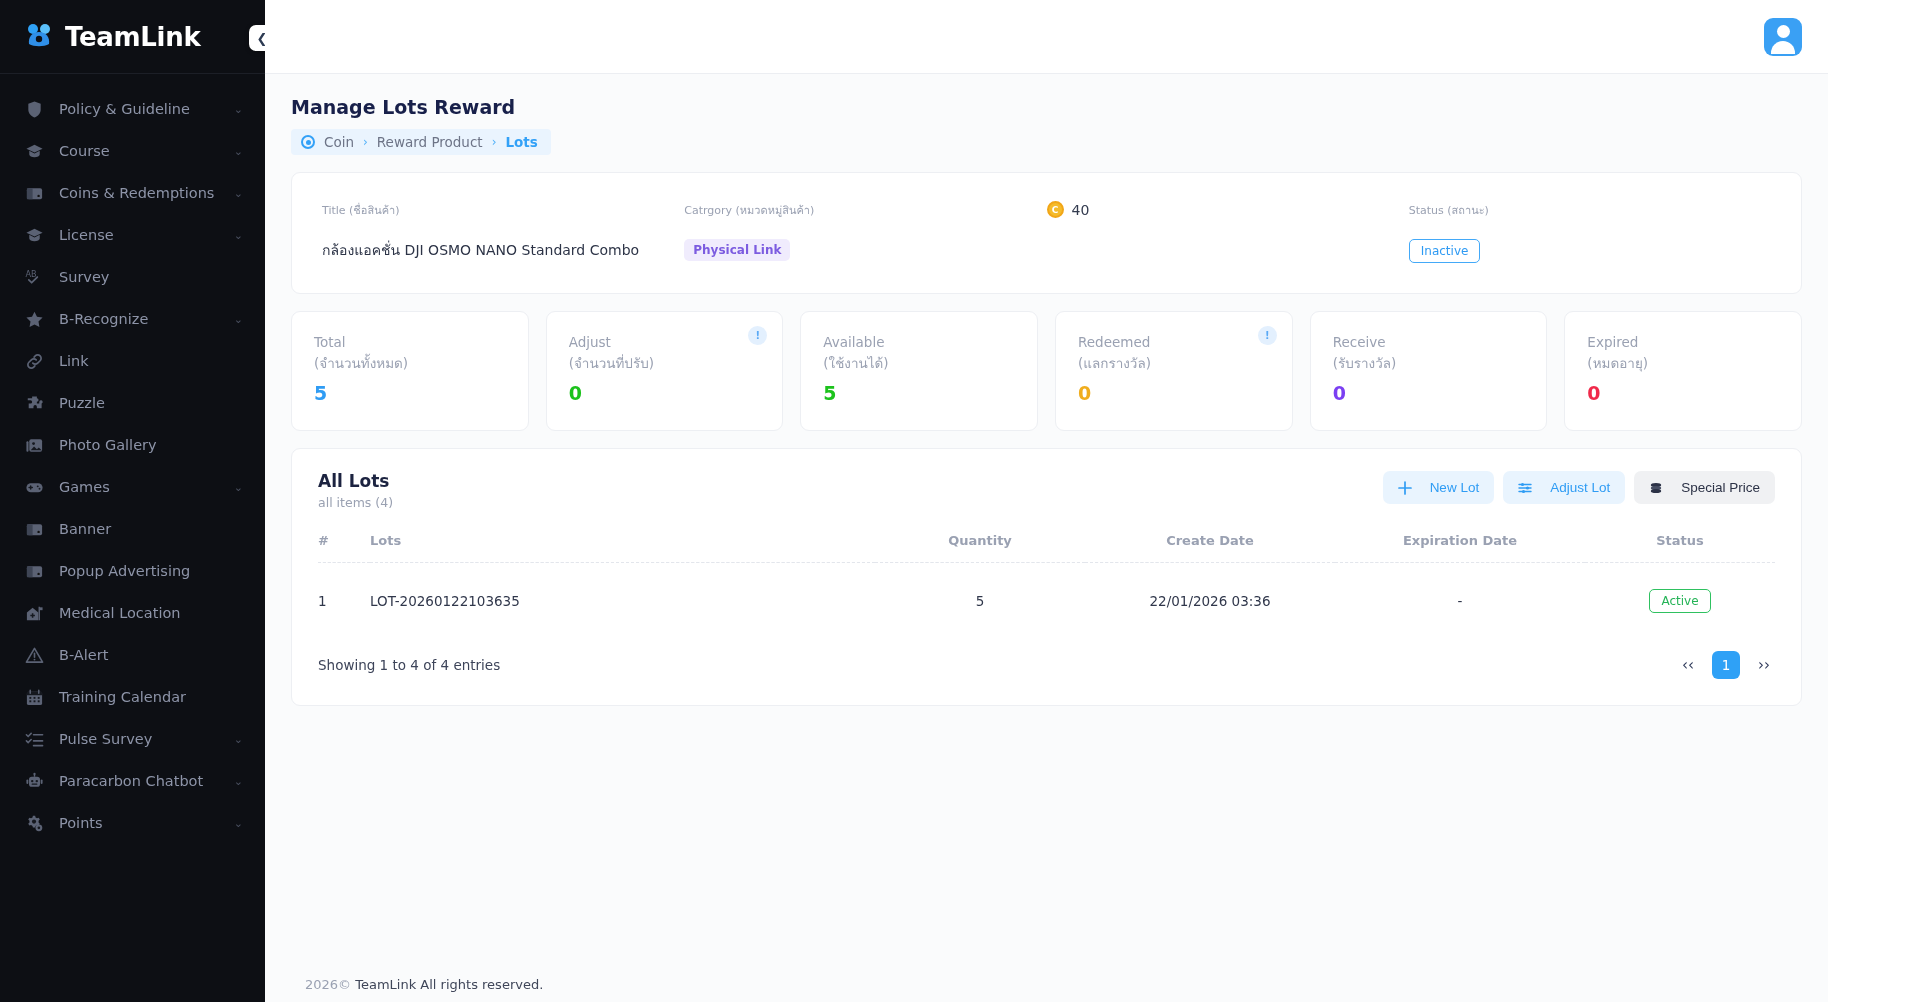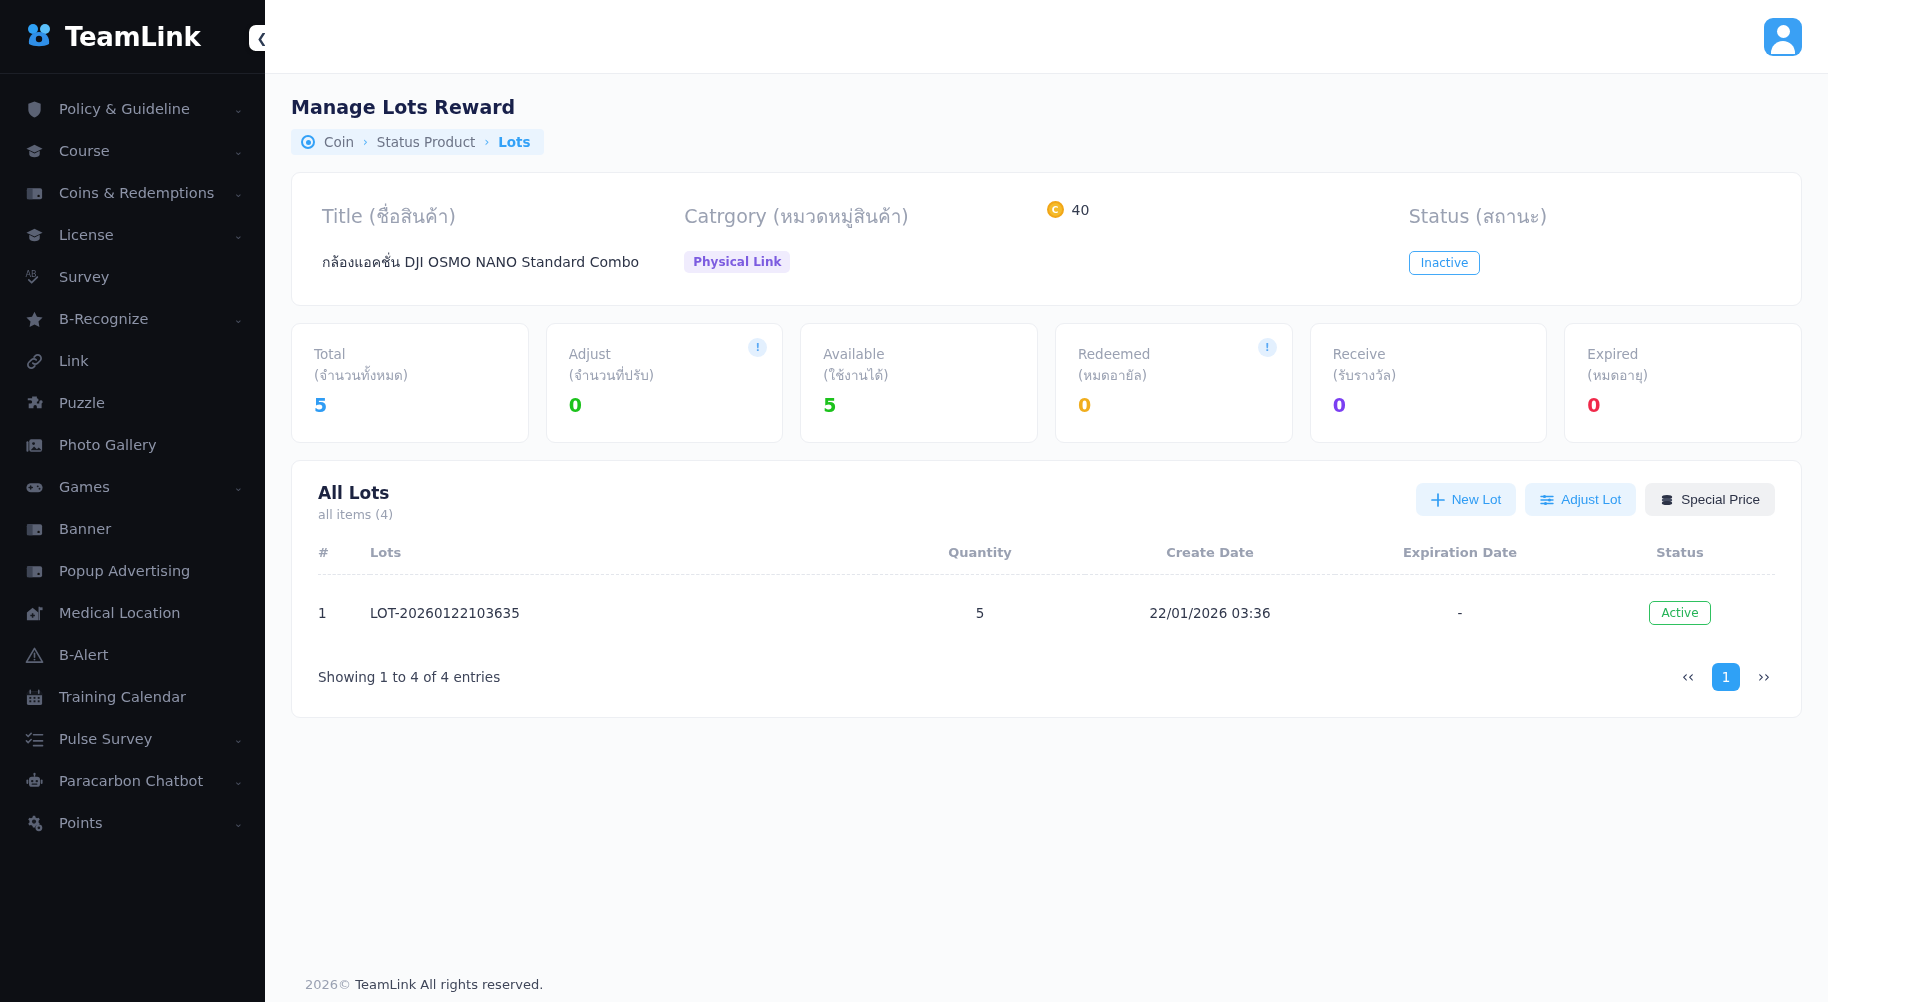--- a/index.html
+++ b/index.html
@@ -73,21 +73,21 @@
   }
   .bc-dot i { width: 5px; height: 5px; border-radius: 50%; background: #33a1f7; display: block; }
   .bc-sep { color: #51b1f9; font-size: 12px; }
   .bc-active { color: #33a1f7; font-weight: 600; }
 
   .card {
     background: #ffffff; border: 1px solid #edeff3; border-radius: 9px;
   }
   .info-card { margin-top: 17px; padding: 28px 30px 30px 30px; display: flex; }
   .info-col { flex: 1; }
-  .info-label { font-size: 19px; color: #9aa1b2; margin-bottom: 20px; }
+  .info-label { font-size: 11px; color: #9aa1b2; margin-bottom: 20px; }
   .info-value { font-size: 14px; color: #2d3447; }
   .chip-purple {
     display: inline-block; background: #f0ecfd; color: #7c5ce0;
     font-size: 12px; font-weight: 600; border-radius: 5px; padding: 4px 9px;
   }
   .coin-val { display: flex; align-items: center; gap: 8px; font-size: 14px; color: #333b4f; }
   .coin-ico {
     width: 17px; height: 17px; border-radius: 50%;
     background: #f5bb2a; border: 2px solid #f1a617;
     display: flex; align-items: center; justify-content: center;
@@ -112,21 +112,21 @@
     color: #5aa9f5; font-size: 10px; font-weight: bold;
     display: flex; align-items: center; justify-content: center;
   }
 
   .lots-card { margin-top: 17px; padding: 22px 26px 26px 26px; }
   .lots-head { display: flex; align-items: flex-start; justify-content: space-between; }
   .lots-title { font-size: 17px; font-weight: bold; color: #1c2340; }
   .lots-sub { font-size: 12.5px; color: #9aa1b2; margin-top: 4px; }
   .lots-actions { display: flex; gap: 9px; }
   .btn {
-    display: inline-flex; align-items: center; gap: 7px;
+    display: inline-flex; align-items: center; gap: 18px;
     font-size: 13.5px; border-radius: 7px; padding: 9px 15px;
     border: none; cursor: pointer; white-space: nowrap;
   }
   .btn-blue { background: #e9f4fe; color: #2f9cf4; }
   .btn-grey { background: #f0f1f3; color: #2c3246; }
   .btn svg { width: 14px; height: 14px; display: block; }
 
   table.lots { width: 100%; border-collapse: collapse; margin-top: 23px; }
   table.lots th {
     font-size: 13px; color: #9aa1b2; font-weight: 600; padding-bottom: 14px;
@@ -390,21 +390,21 @@
     <div class="content">
 
       <h1 class="page-title">Manage Lots Reward</h1>
 
       <div class="breadcrumb">
         <span class="bc-dot">
             <i></i>
           </span>
         <span>Coin</span>
         <span class="bc-sep">›</span>
-        <span>Status Product</span>
+        <span>Reward Product</span>
         <span class="bc-sep">›</span>
         <span class="bc-active">Lots</span>
       </div>
 
       
       <div class="card info-card">
         <div class="info-col">
           <div class="info-label">Title (ชื่อสินค้า)</div>
           <div class="info-value">กล้องแอคชั่น DJI OSMO NANO Standard Combo</div>
         </div>
@@ -438,21 +438,21 @@
             <div class="stat-num" style="color: rgb(28, 194, 28);">0</div>
           </div>
           <div class="stat">
             <div class="stat-en">Available</div>
             <div class="stat-th">(ใช้งานได้)</div>
             <div class="stat-num" style="color: rgb(28, 194, 28);">5</div>
           </div>
           <div class="stat">
             <div class="stat-badge">!</div>
             <div class="stat-en">Redeemed</div>
-            <div class="stat-th">(หมดอายัล)</div>
+            <div class="stat-th">(แลกรางวัล)</div>
             <div class="stat-num" style="color: rgb(240, 173, 29);">0</div>
           </div>
           <div class="stat">
             <div class="stat-en">Receive</div>
             <div class="stat-th">(รับรางวัล)</div>
             <div class="stat-num" style="color: rgb(123, 63, 242);">0</div>
           </div>
           <div class="stat">
             <div class="stat-en">Expired</div>
             <div class="stat-th">(หมดอายุ)</div>

